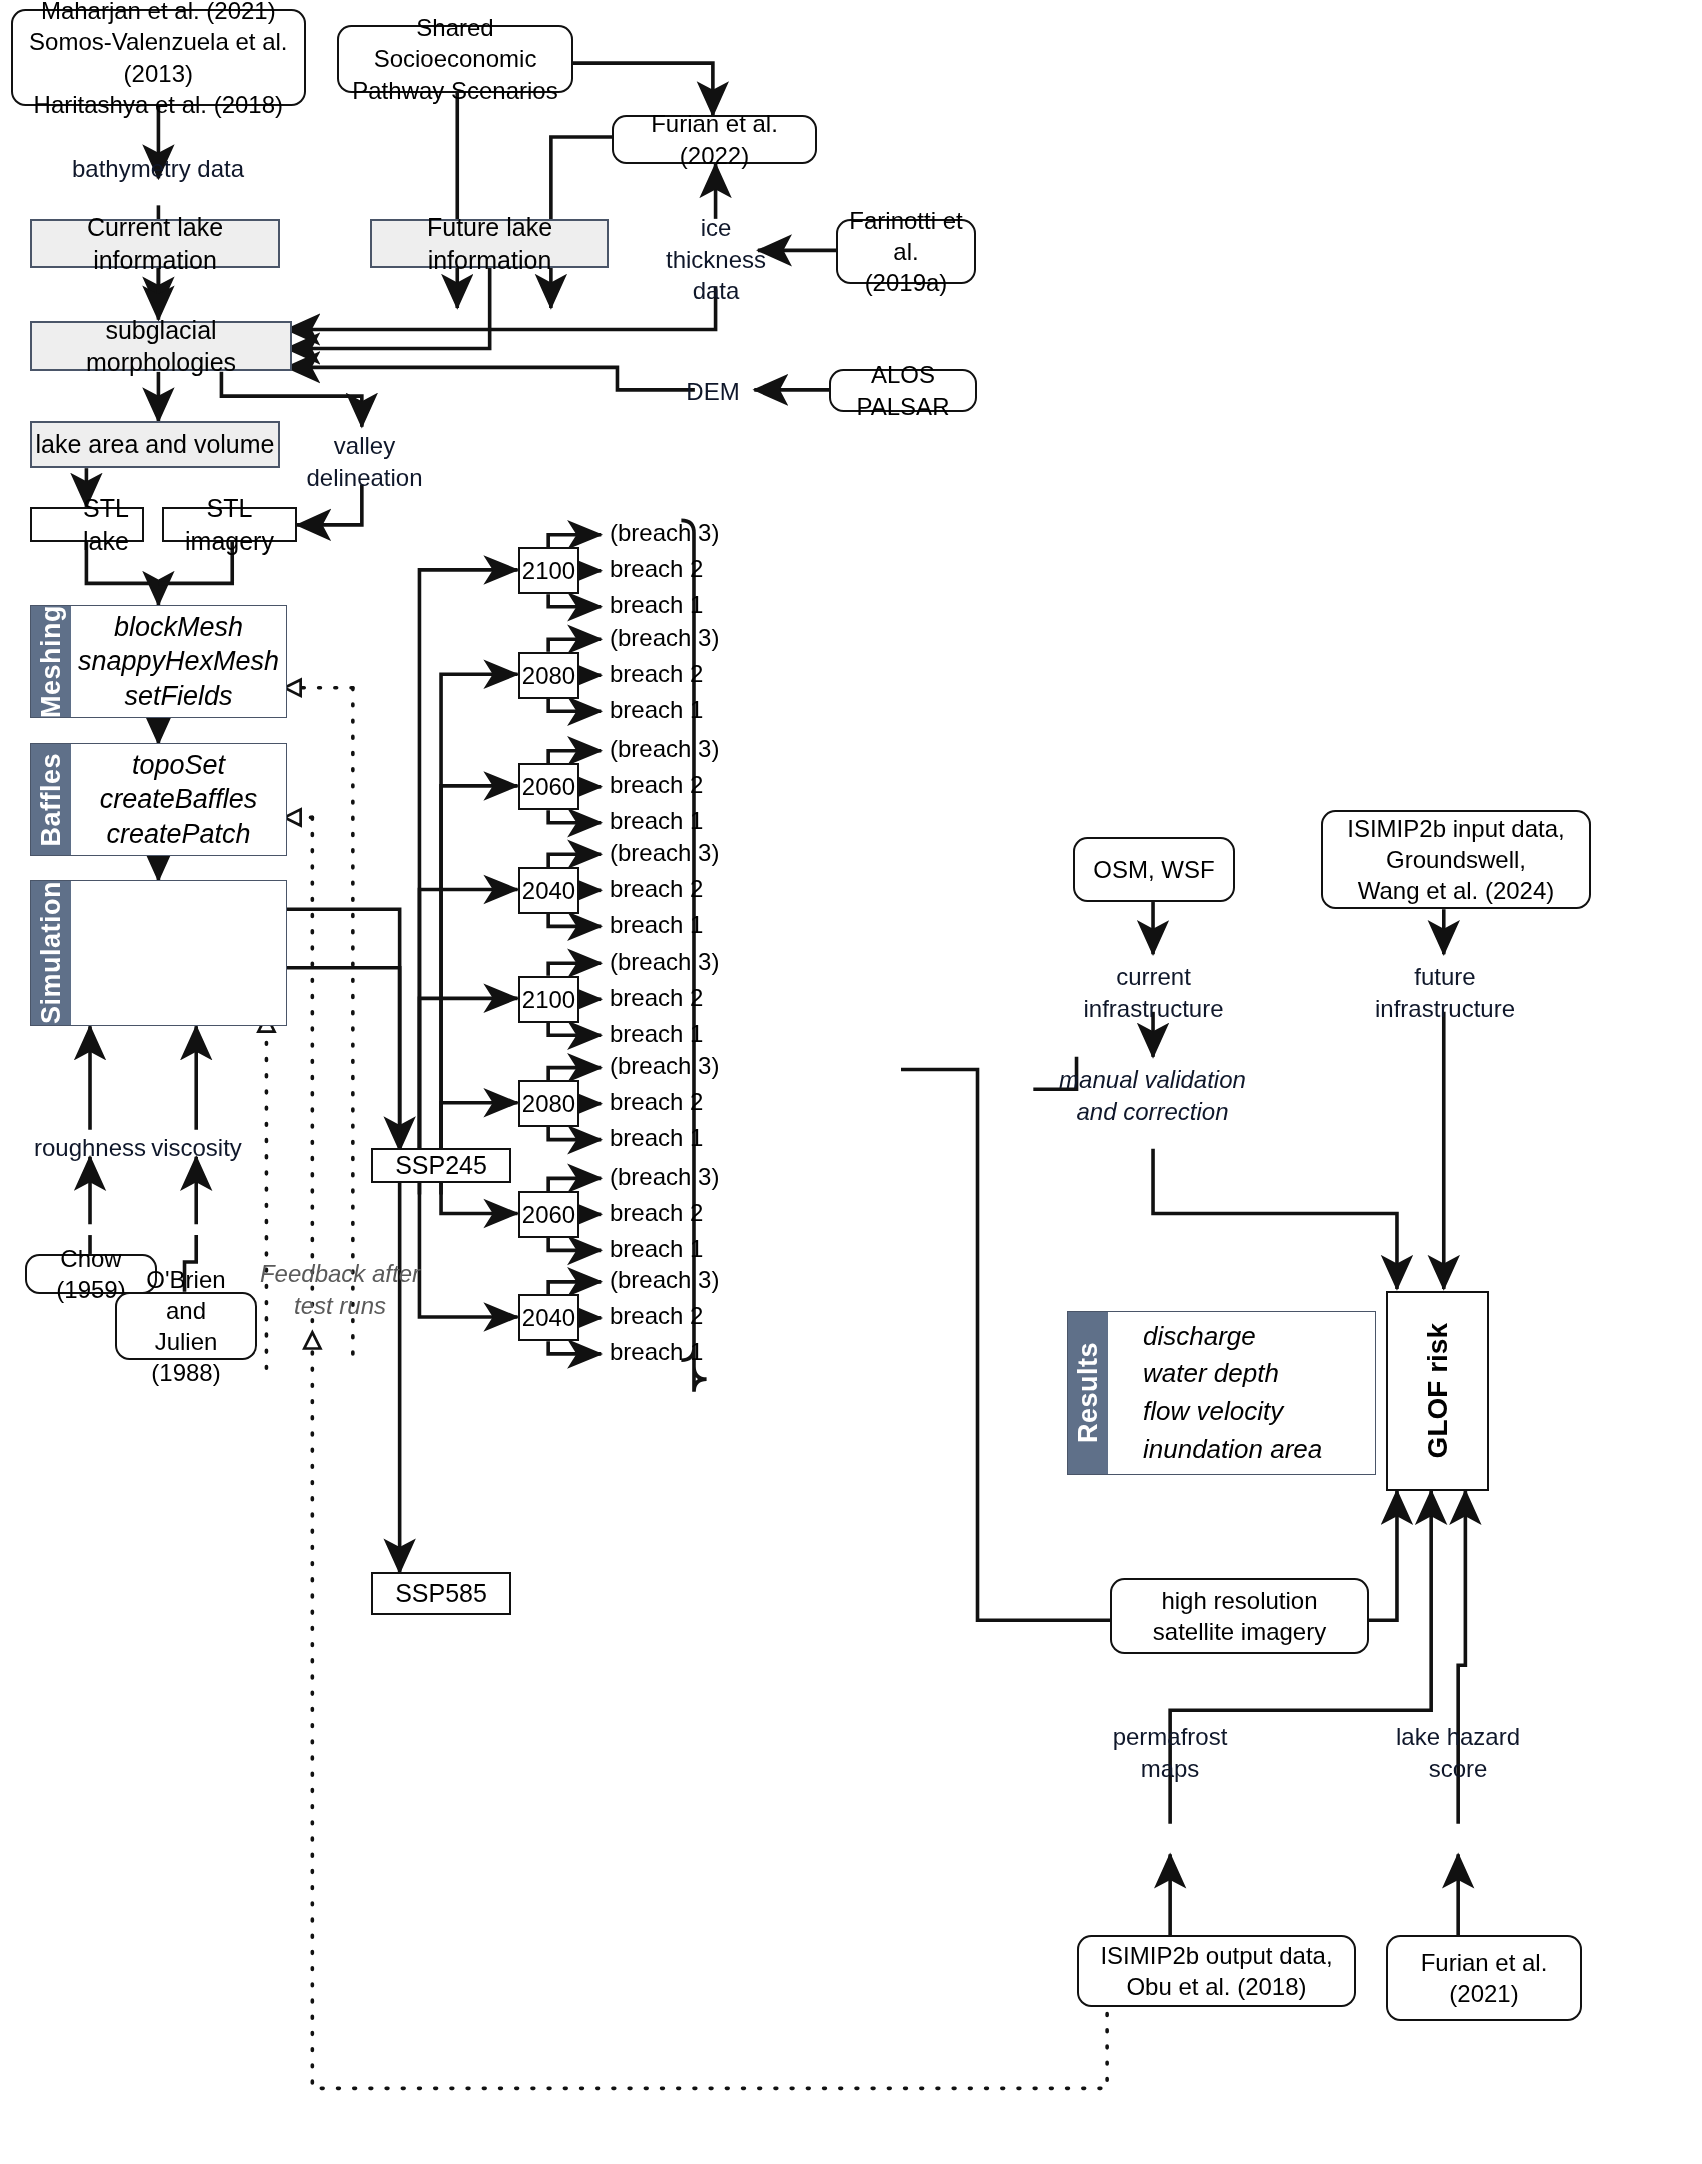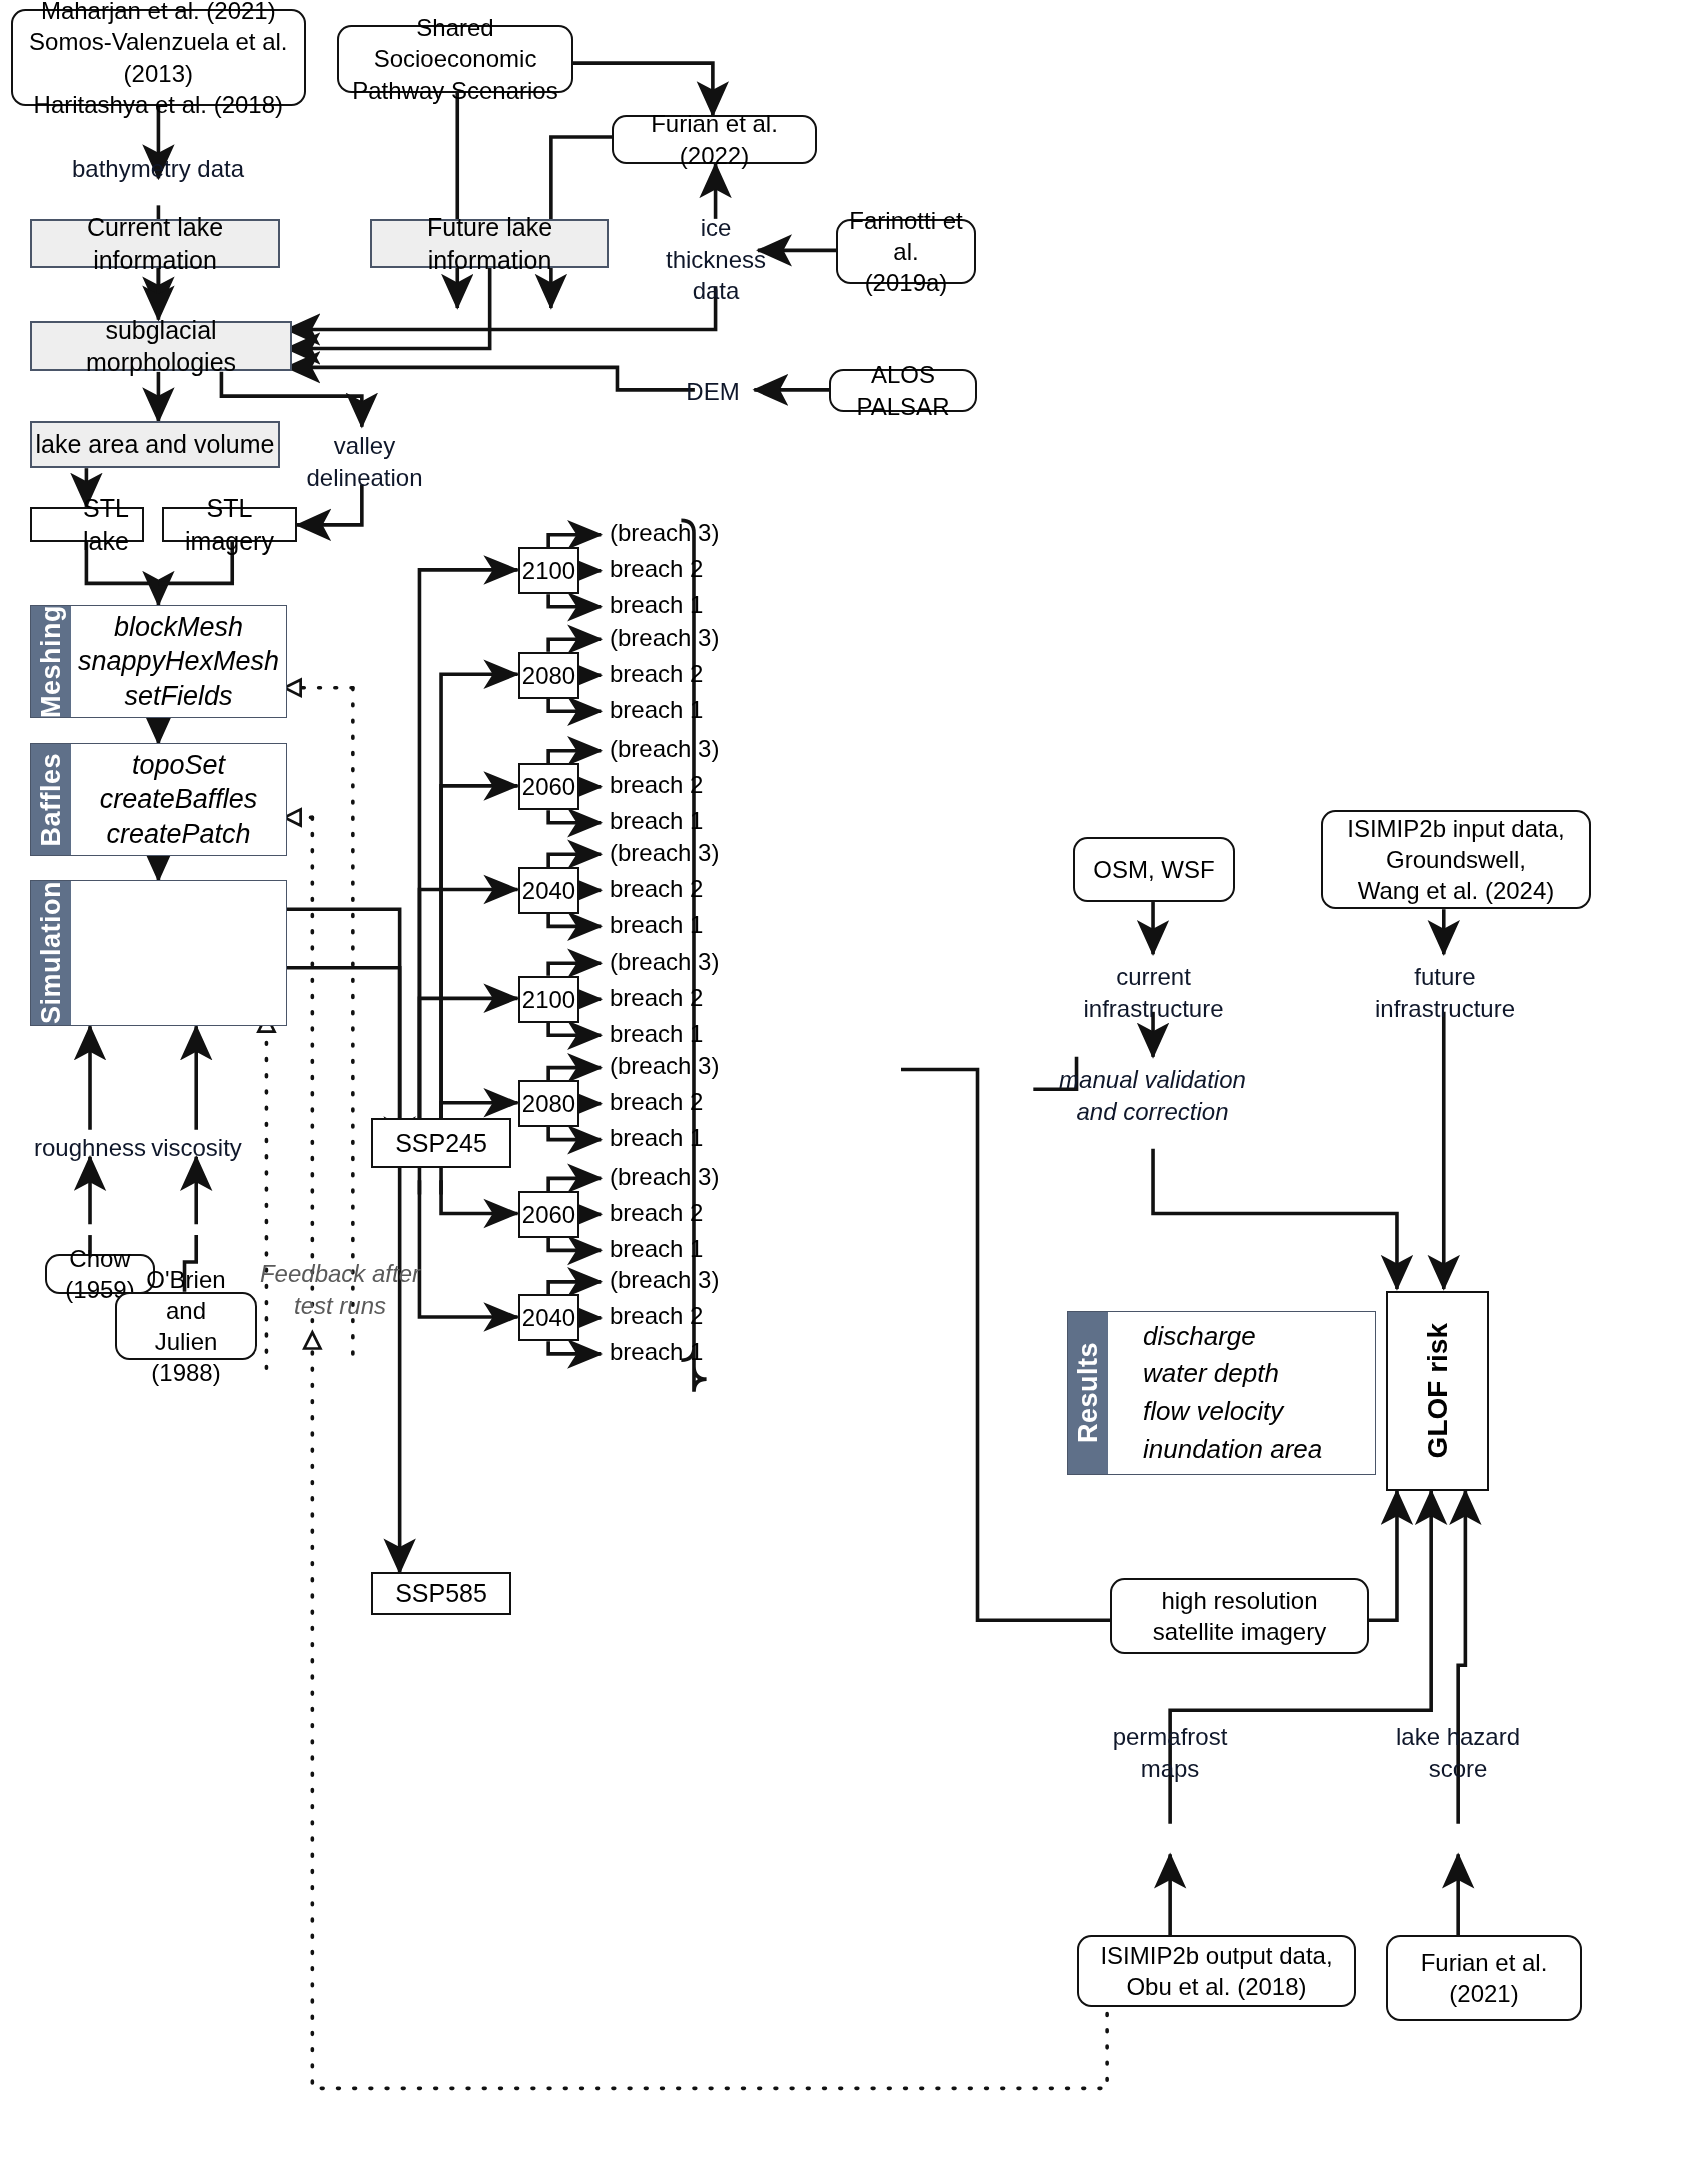--- a/index.html
+++ b/index.html
@@ -249,21 +249,21 @@
 thickness
 data</div>
   <div class="lbl" style="left:668px;top:376px;width:90px;">DEM</div>
   <div class="lbl" style="left:297px;top:430px;width:135px;white-space:pre-line;">valley
 delineation</div>
   <div class="lbl" style="left:18px;top:1132px;width:144px;">roughness</div>
   <div class="lbl" style="left:128px;top:1132px;width:137px;">viscosity</div>
   <div class="lbl grey-it" style="left:250px;top:1258px;width:180px;white-space:pre-line;">Feedback after
 test runs</div>
 
-  <div class="node ref" style="left:25px;top:1254px;width:110px;height:40px;margin-left:20px;">
+  <div class="node ref" style="left:25px;top:1254px;width:132px;height:40px;">
     <span>Chow (1959)</span>
   </div>
   <div class="node ref" style="left:115px;top:1292px;width:142px;height:68px;">
     <span style="white-space:pre-line">O'Brien and
 Julien (1988)</span>
   </div>
 
   <div class="stage-box" style="left:30px;top:605px;width:257px;height:113px;">
     <div class="stage-tab" style="width:40px;">
       <span>Meshing</span>
@@ -285,21 +285,21 @@
       <div class="it">createPatch</div>
     </div>
   </div>
 
   <div class="stage-box" style="left:30px;top:880px;width:257px;height:146px;">
     <div class="stage-tab" style="width:40px;">
       <span>Simulation</span>
       </div>
   </div>
 
-  <div class="node plain" style="left:371px;top:1118px;width:140px;height:50px;justify-content:center;">
+  <div class="node plain" style="left:371px;top:1148px;width:140px;height:35px;justify-content:center;">
     <span>SSP245</span>
   </div>
   <div class="node plain" style="left:371px;top:1572px;width:140px;height:43px;">
     <span>SSP585</span>
   </div>
 
   <div id="year-layer">
       <div class="node year" style="left: 518px; top: 547px; width: 61px; height: 47px;">
         <span>2100</span>
       </div>

